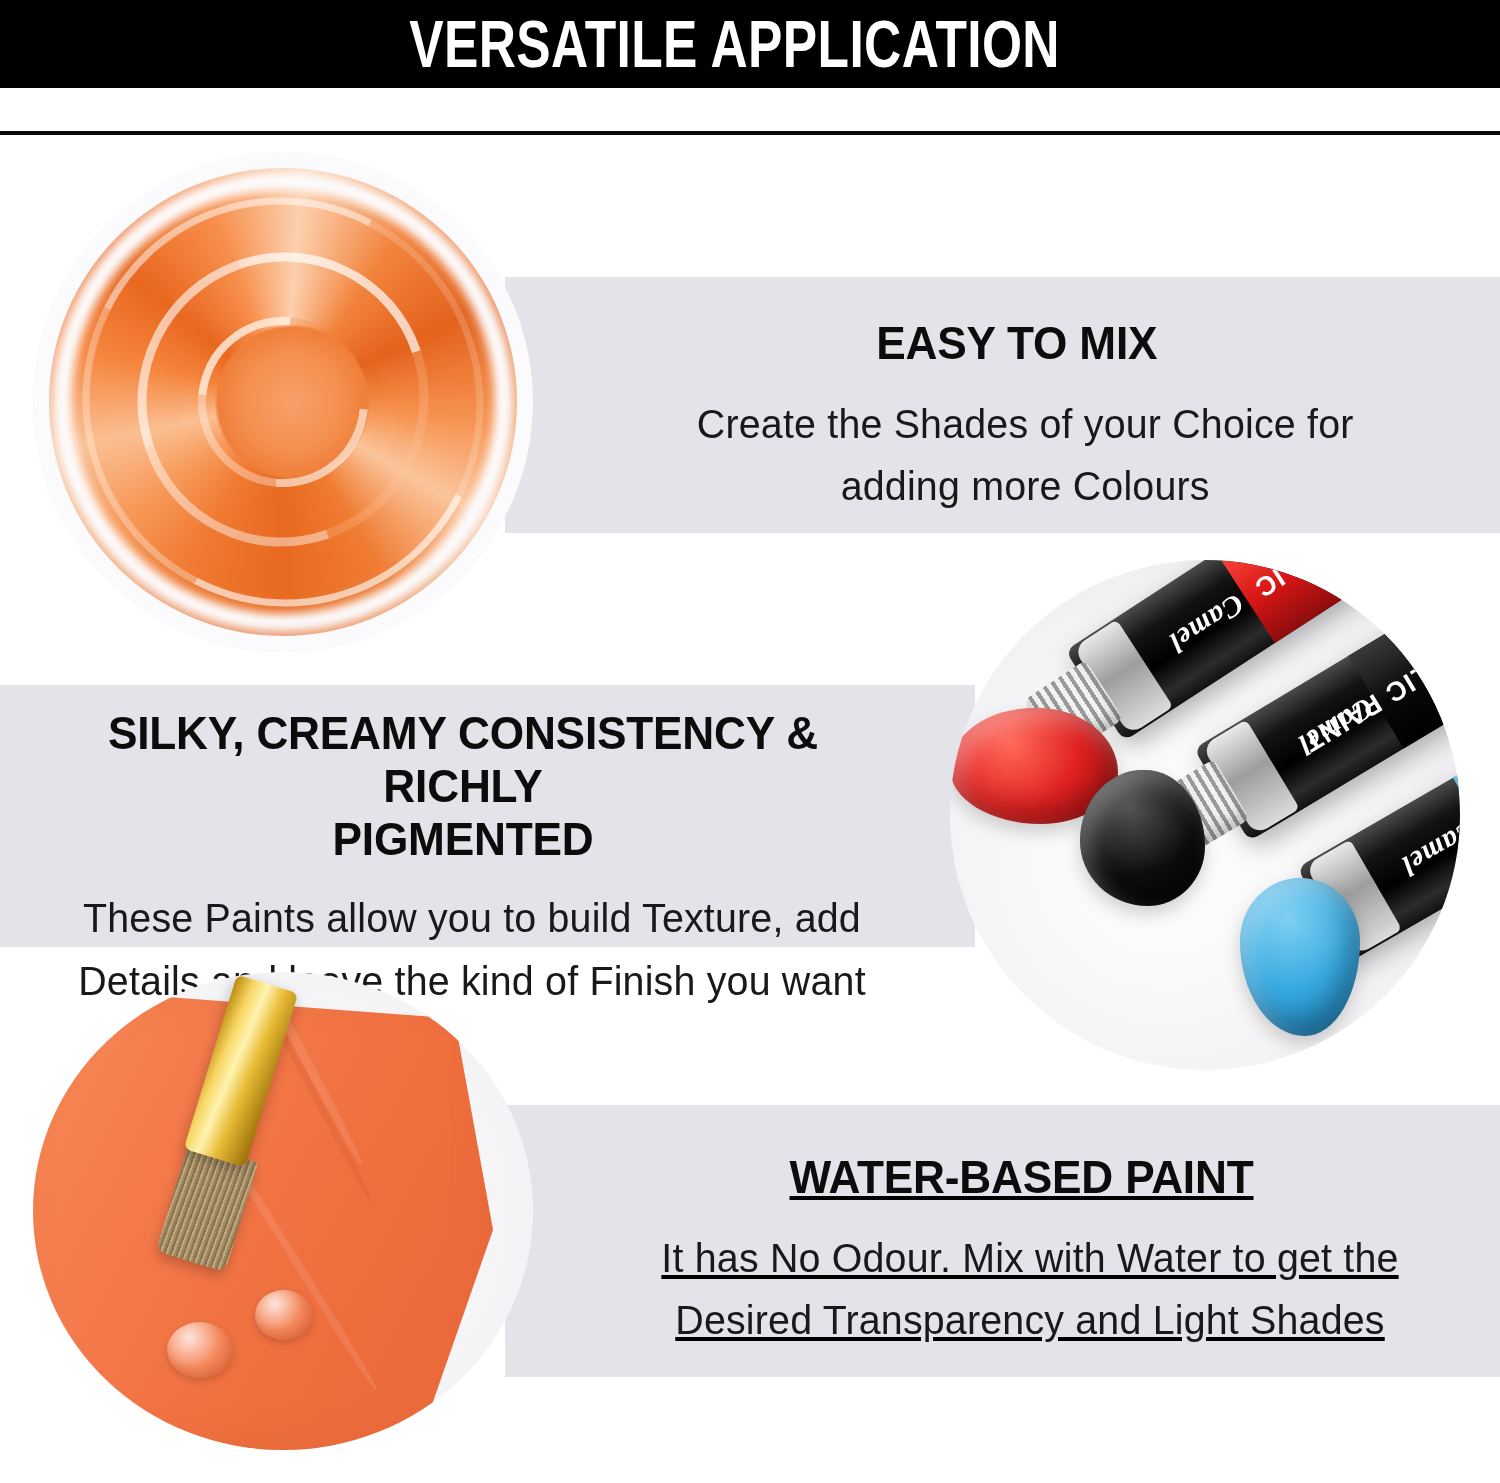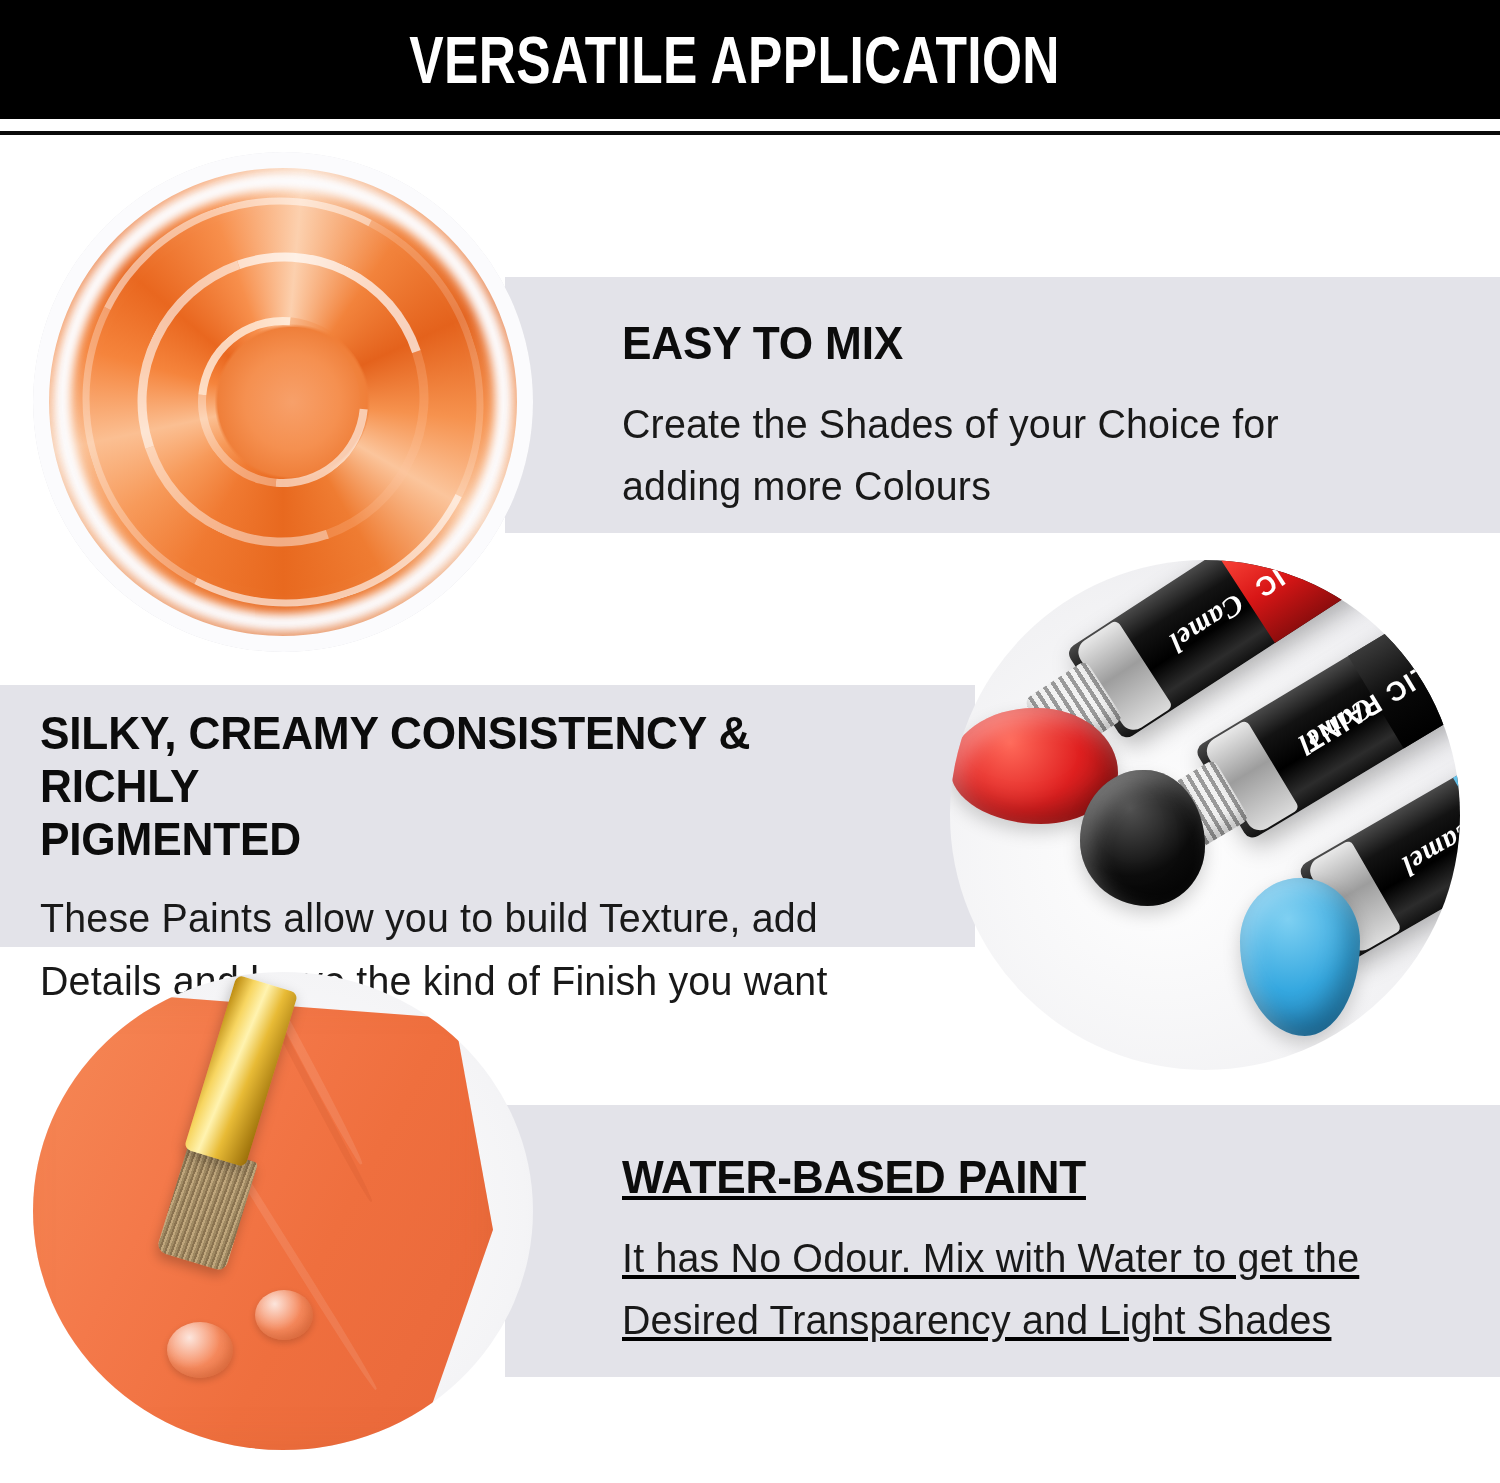--- a/index.html
+++ b/index.html
@@ -5,39 +5,39 @@
   * { margin:0; padding:0; box-sizing:border-box; }
   html,body { background:#ffffff; }
   body {
     width:1500px; height:1483px;
     font-family:"Liberation Sans", sans-serif;
     position:relative; overflow:hidden;
   }
 
   
   .header-bar{
-    position:absolute; left:0; top:0; width:1500px; height:119px;
+    position:absolute; left:0; top:0; width:1500px; height:88px;
     background:#000000; display:flex; align-items:center; justify-content:center;
   }
   .header-title{
     color:#ffffff; font-weight:bold; font-size:66px; line-height:1;
     letter-spacing:0.5px; transform:scaleX(0.78); transform-origin:center center;
     white-space:nowrap; padding-right:40px;
   }
   .header-rule{
     position:absolute; left:0; top:131px; width:1500px; height:4px; background:#0a0a0a;
   }
 
   
   .panel{ position:absolute; background:#e3e3e9; }
   .panel-1{ left:505px; top:277px; width:995px; height:256px; }
   .panel-2{ left:0px;   top:685px; width:975px; height:262px; }
   .panel-3{ left:505px; top:1105px; width:995px; height:272px; }
 
-  .txt{ position:absolute; }
+  .txt{ position:absolute;text-align:center; }
   .txt-1{ left:622px; top:316px; width:840px; }
   .txt-2{ left:40px;  top:706px; width:900px; }
   .txt-3{ left:622px; top:1150px; width:850px;text-decoration:underline; }
 
   .heading{
     font-weight:bold; font-size:47px; line-height:1.13; color:#0c0c0c;
     letter-spacing:-0.2px; transform:scaleX(0.94); transform-origin:left center;
   }
   .body-text{
     font-size:41px; line-height:1.52; color:#191919; font-weight:300;

